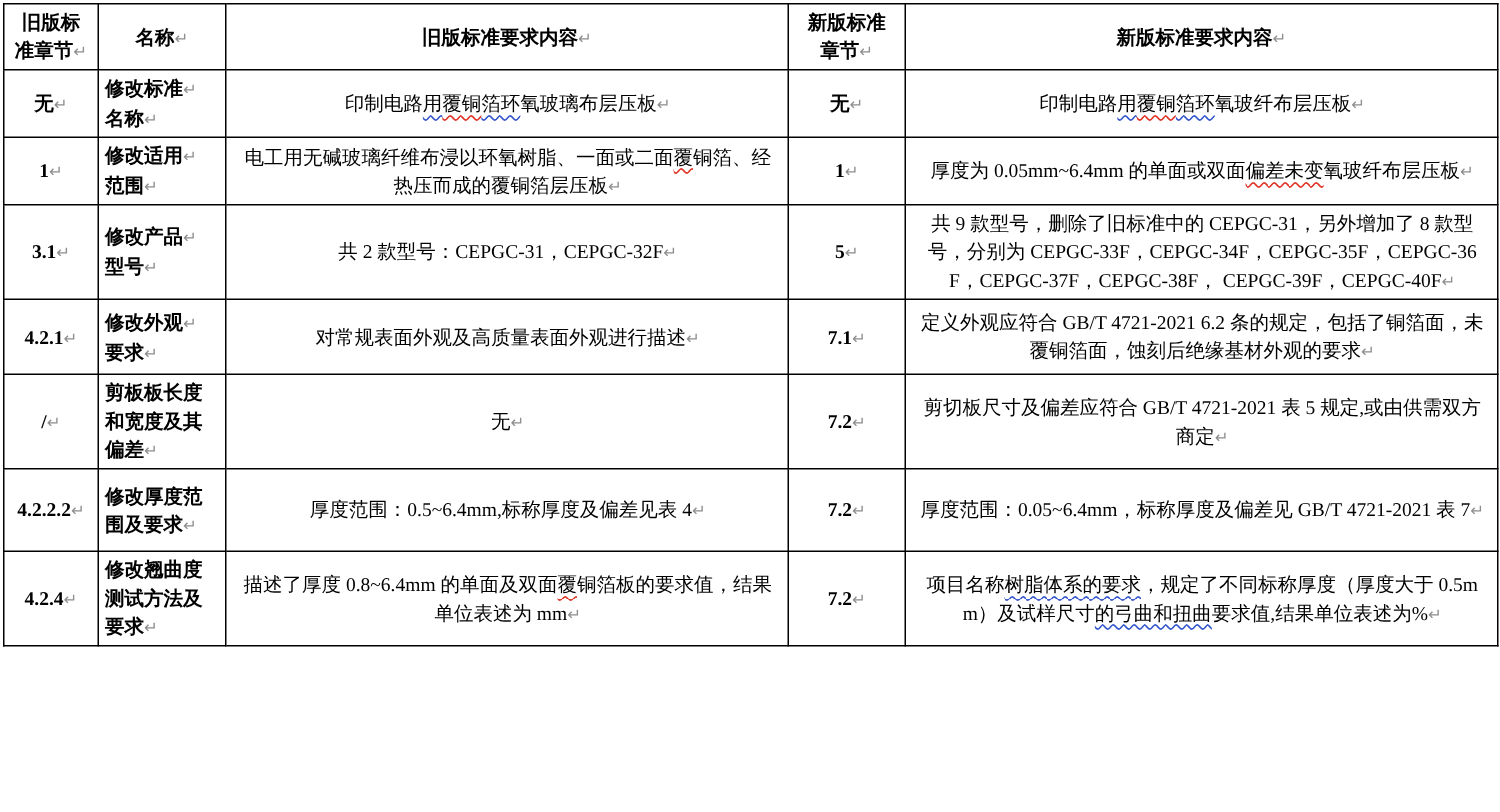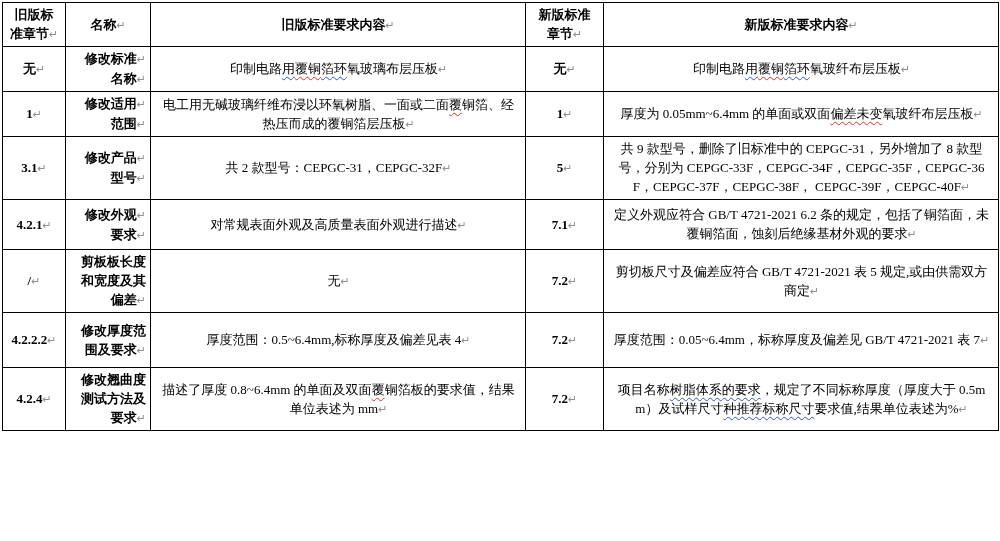--- a/index.html
+++ b/index.html
@@ -21,21 +21,21 @@
     border:1px solid #000;
     padding:2px 4px;
     font-size:13px;
     line-height:19px;
     vertical-align:middle;
     overflow:hidden;
     word-break:break-all;
   }
   .cmp th{font-weight:bold;text-align:center;}
   td.chap{font-weight:bold;text-align:center;}
-  td.namec{font-weight:bold;text-align:right;}
+  td.namec{font-weight:bold;text-align:left;}
   td.content{font-weight:normal;text-align:center;padding-left:6px;padding-right:5px;}
   thead tr{height:42px;}
   tbody tr:nth-child(1){height:44px;}
   tbody tr:nth-child(2){height:43px;}
   tbody tr:nth-child(3){height:58px;}
   tbody tr:nth-child(4){height:50px;}
   tbody tr:nth-child(5){height:50px;}
   tbody tr:nth-child(6){height:55px;}
   tbody tr:nth-child(7){height:62px;}
   tbody tr:nth-child(8){height:55px;font-style:italic;}
@@ -119,17 +119,17 @@
     <td class="namec">修改厚度范<br>围及要求<span class="pmark">↵</span></td>
     <td class="content">厚度范围：0.5~6.4mm,标称厚度及偏差见表 4<span class="pmark">↵</span></td>
     <td class="chap">7.2<span class="pmark">↵</span></td>
     <td class="content">厚度范围：0.05~6.4mm，标称厚度及偏差见 GB/T 4721-2021 表 7<span class="pmark">↵</span></td>
   </tr>
         <tr>
     <td class="chap">4.2.4<span class="pmark">↵</span></td>
     <td class="namec">修改翘曲度<br>测试方法及<br>要求<span class="pmark">↵</span></td>
     <td class="content">描述了厚度 0.8~6.4mm 的单面及双面<span class="wavy-red">覆</span>铜箔板的要求值，结果单位表述为 mm<span class="pmark">↵</span></td>
     <td class="chap">7.2<span class="pmark">↵</span></td>
-    <td class="content">项目名称<span class="wavy-blue">树脂体系的要求</span>，规定了不同标称厚度（厚度大于 0.5mm）及试样尺寸<span class="wavy-blue">种推荐标称尺寸</span>要求值,结果单位表述为%<span class="pmark">↵</span></td>
+    <td class="content">项目名称<span class="wavy-blue">树脂体系的要求</span>，规定了不同标称厚度（厚度大于 0.5mm）及试样尺寸<span class="wavy-blue">的弓曲和扭曲</span>要求值,结果单位表述为%<span class="pmark">↵</span></td>
   </tr>
       </tbody>
   </table>
 </div>
 
 </body></html>

